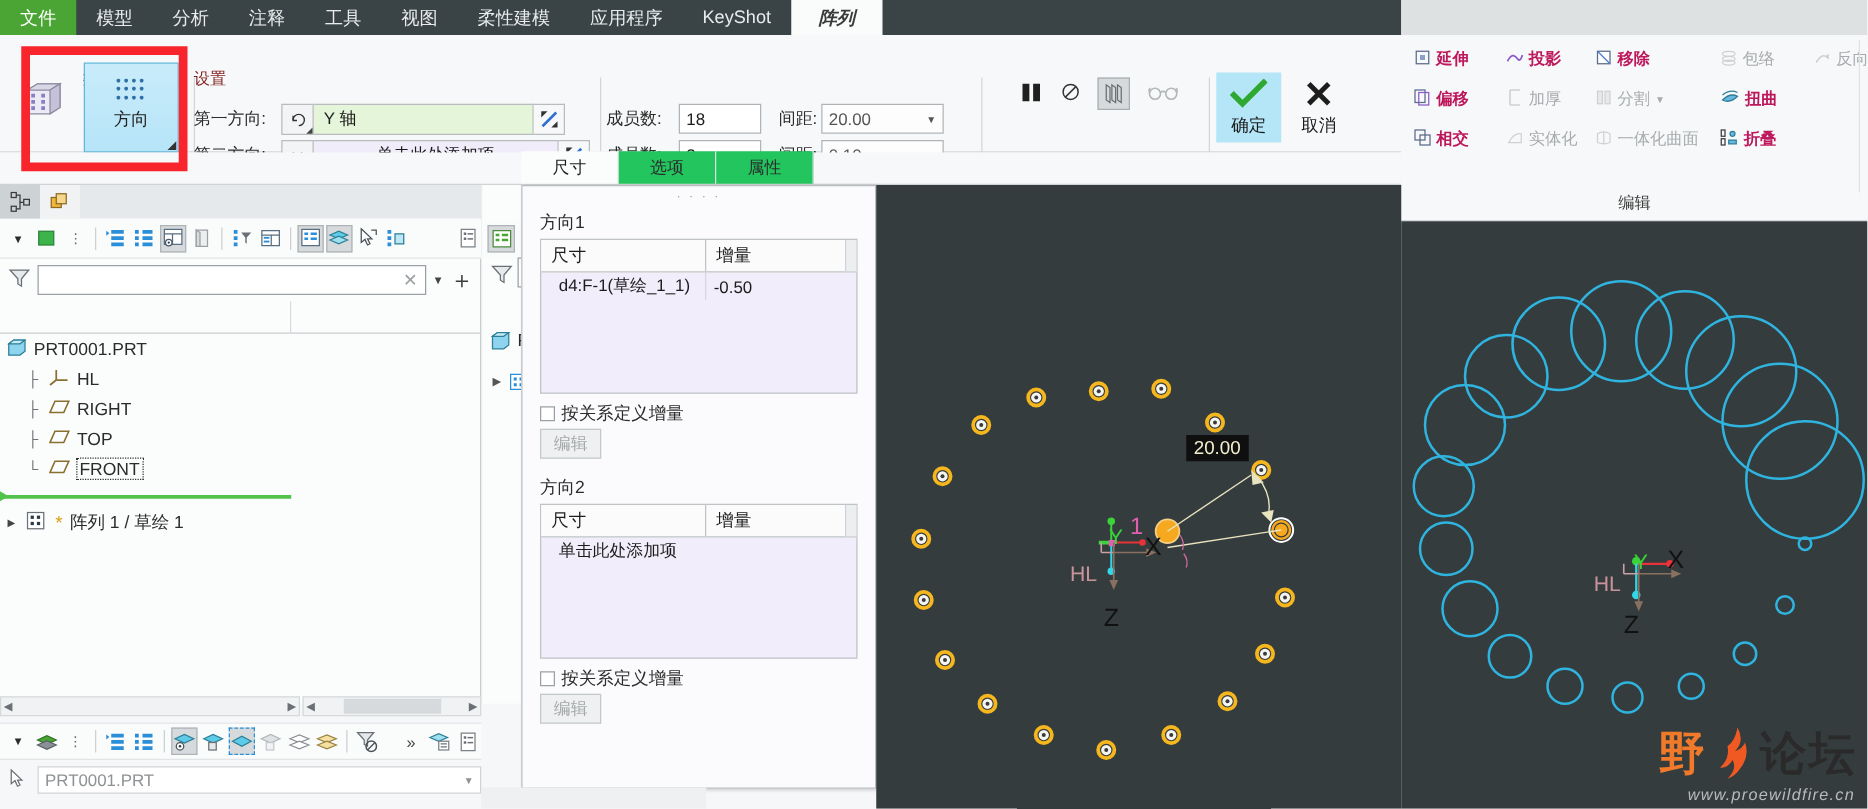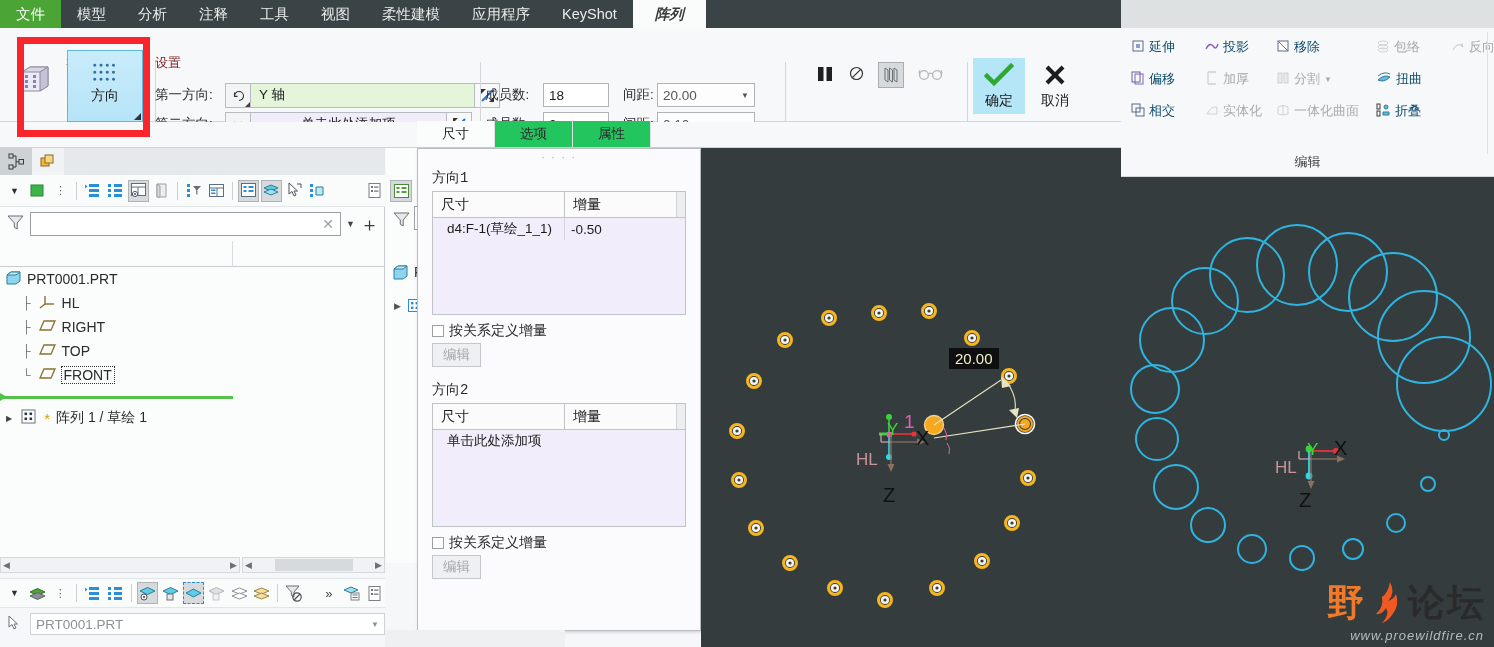--- a/index.html
+++ b/index.html
@@ -70,21 +70,21 @@
     font-size: 12px; color: #333;
   }
   .collector-btn .cnr {
     position: absolute; right: 0; bottom: 0; width: 0; height: 0;
     border-left: 5px solid transparent; border-bottom: 5px solid #444;
   }
   .collector-field {
     height: 25px; border: 1px solid #b8bcbe; border-left: none;
     display: flex; align-items: center; padding: 0 8px; font-size: 13.5px; color: #1c1c1c;
   }
-  .collector-field.green { background: #e5f5d9; width: 224px; }
+  .collector-field.green { background: #e5f5d9; width: 176px; }
   .collector-field.lilac { background: #f0ecfa; width: 196px; justify-content: center; }
   .pick-btn {
     width: 25px; height: 25px; border: 1px solid #b8bcbe; border-left: none;
     background: #f7f8f9; display: flex; align-items: center; justify-content: center;
   }
 
   .counts-grp { position: absolute; left: 485px; top: 0; width: 290px; height: 94px; }
   .num-input {
     width: 66px; height: 24px; border: 1px solid #b0b4b6; background: #fff;
     font-size: 13.5px; color: #1c1c1c; padding: 0 5px; display: flex; align-items: center;
@@ -209,21 +209,21 @@
   }
 
   
   .dialog {
     position: absolute; left: 417px; top: 148px; width: 284px; height: 483px;
     background: #fbfbfd; border: 1px solid #b9bdc0;
     box-shadow: 1px 1px 3px rgba(0,0,0,.18);
   }
   .dlg-grip { height: 16px; display:flex; align-items:center; justify-content:center;
     font-size: 10px; color: #9aa0a3; letter-spacing: 2px; }
-  .dlg-section-title { padding: 4px 14px 4px 14px; font-size: 14px; color: #2b2b2b; font-family: Liberation Mono, monospace; }
+  .dlg-section-title { padding: 4px 14px 4px 14px; font-size: 14px; color: #2b2b2b; }
   .dlg-table {
     margin: 0 14px; border: 1px solid #bfc3c6; background: #f1edfa;
   }
   .dlg-thead { display: flex; height: 26px; background: #fbfbfc; border-bottom: 1px solid #bfc3c6; }
   .dlg-thead .th1 {
     width: 132px; border-right: 1px solid #bfc3c6; display: flex; align-items: center;
     padding-left: 8px; font-size: 14px; color: #1c1c1c;
   }
   .dlg-thead .th2 {
     flex: 1; display: flex; align-items: center; padding-left: 8px;
@@ -258,21 +258,21 @@
     background: #353c3d; overflow: hidden;
   }
   .ribbon-right {
     position: absolute; left: 1121px; top: 28px; width: 373px; height: 149px;
     background: #f7f8f9; border-bottom: 1px solid #d4d8da;
   }
   .rr-item {
     position: absolute; display: flex; align-items: center; gap: 4px;
     font-size: 13px; white-space: nowrap;
   }
-  .rr-item.enabled { color: #0c4a6e; }
+  .rr-item.enabled { color: #be185d; font-weight: bold; }
   .rr-item.disabled { color: #a7abad; }
   .rr-grp-title {
     position: absolute; left: 0; right: 0; bottom: 5px; text-align: center;
     font-size: 13px; color: #3c3c3c;
   }
   .rr-vsep { position: absolute; right: 6px; top: 4px; width: 1px; height: 122px; background: #dfe2e4; }
 
   .dim-label {
     position: absolute; background: #0f0f0f; color: #f2eecd;
     font-size: 15px; padding: 2px 6px; white-space: nowrap;

